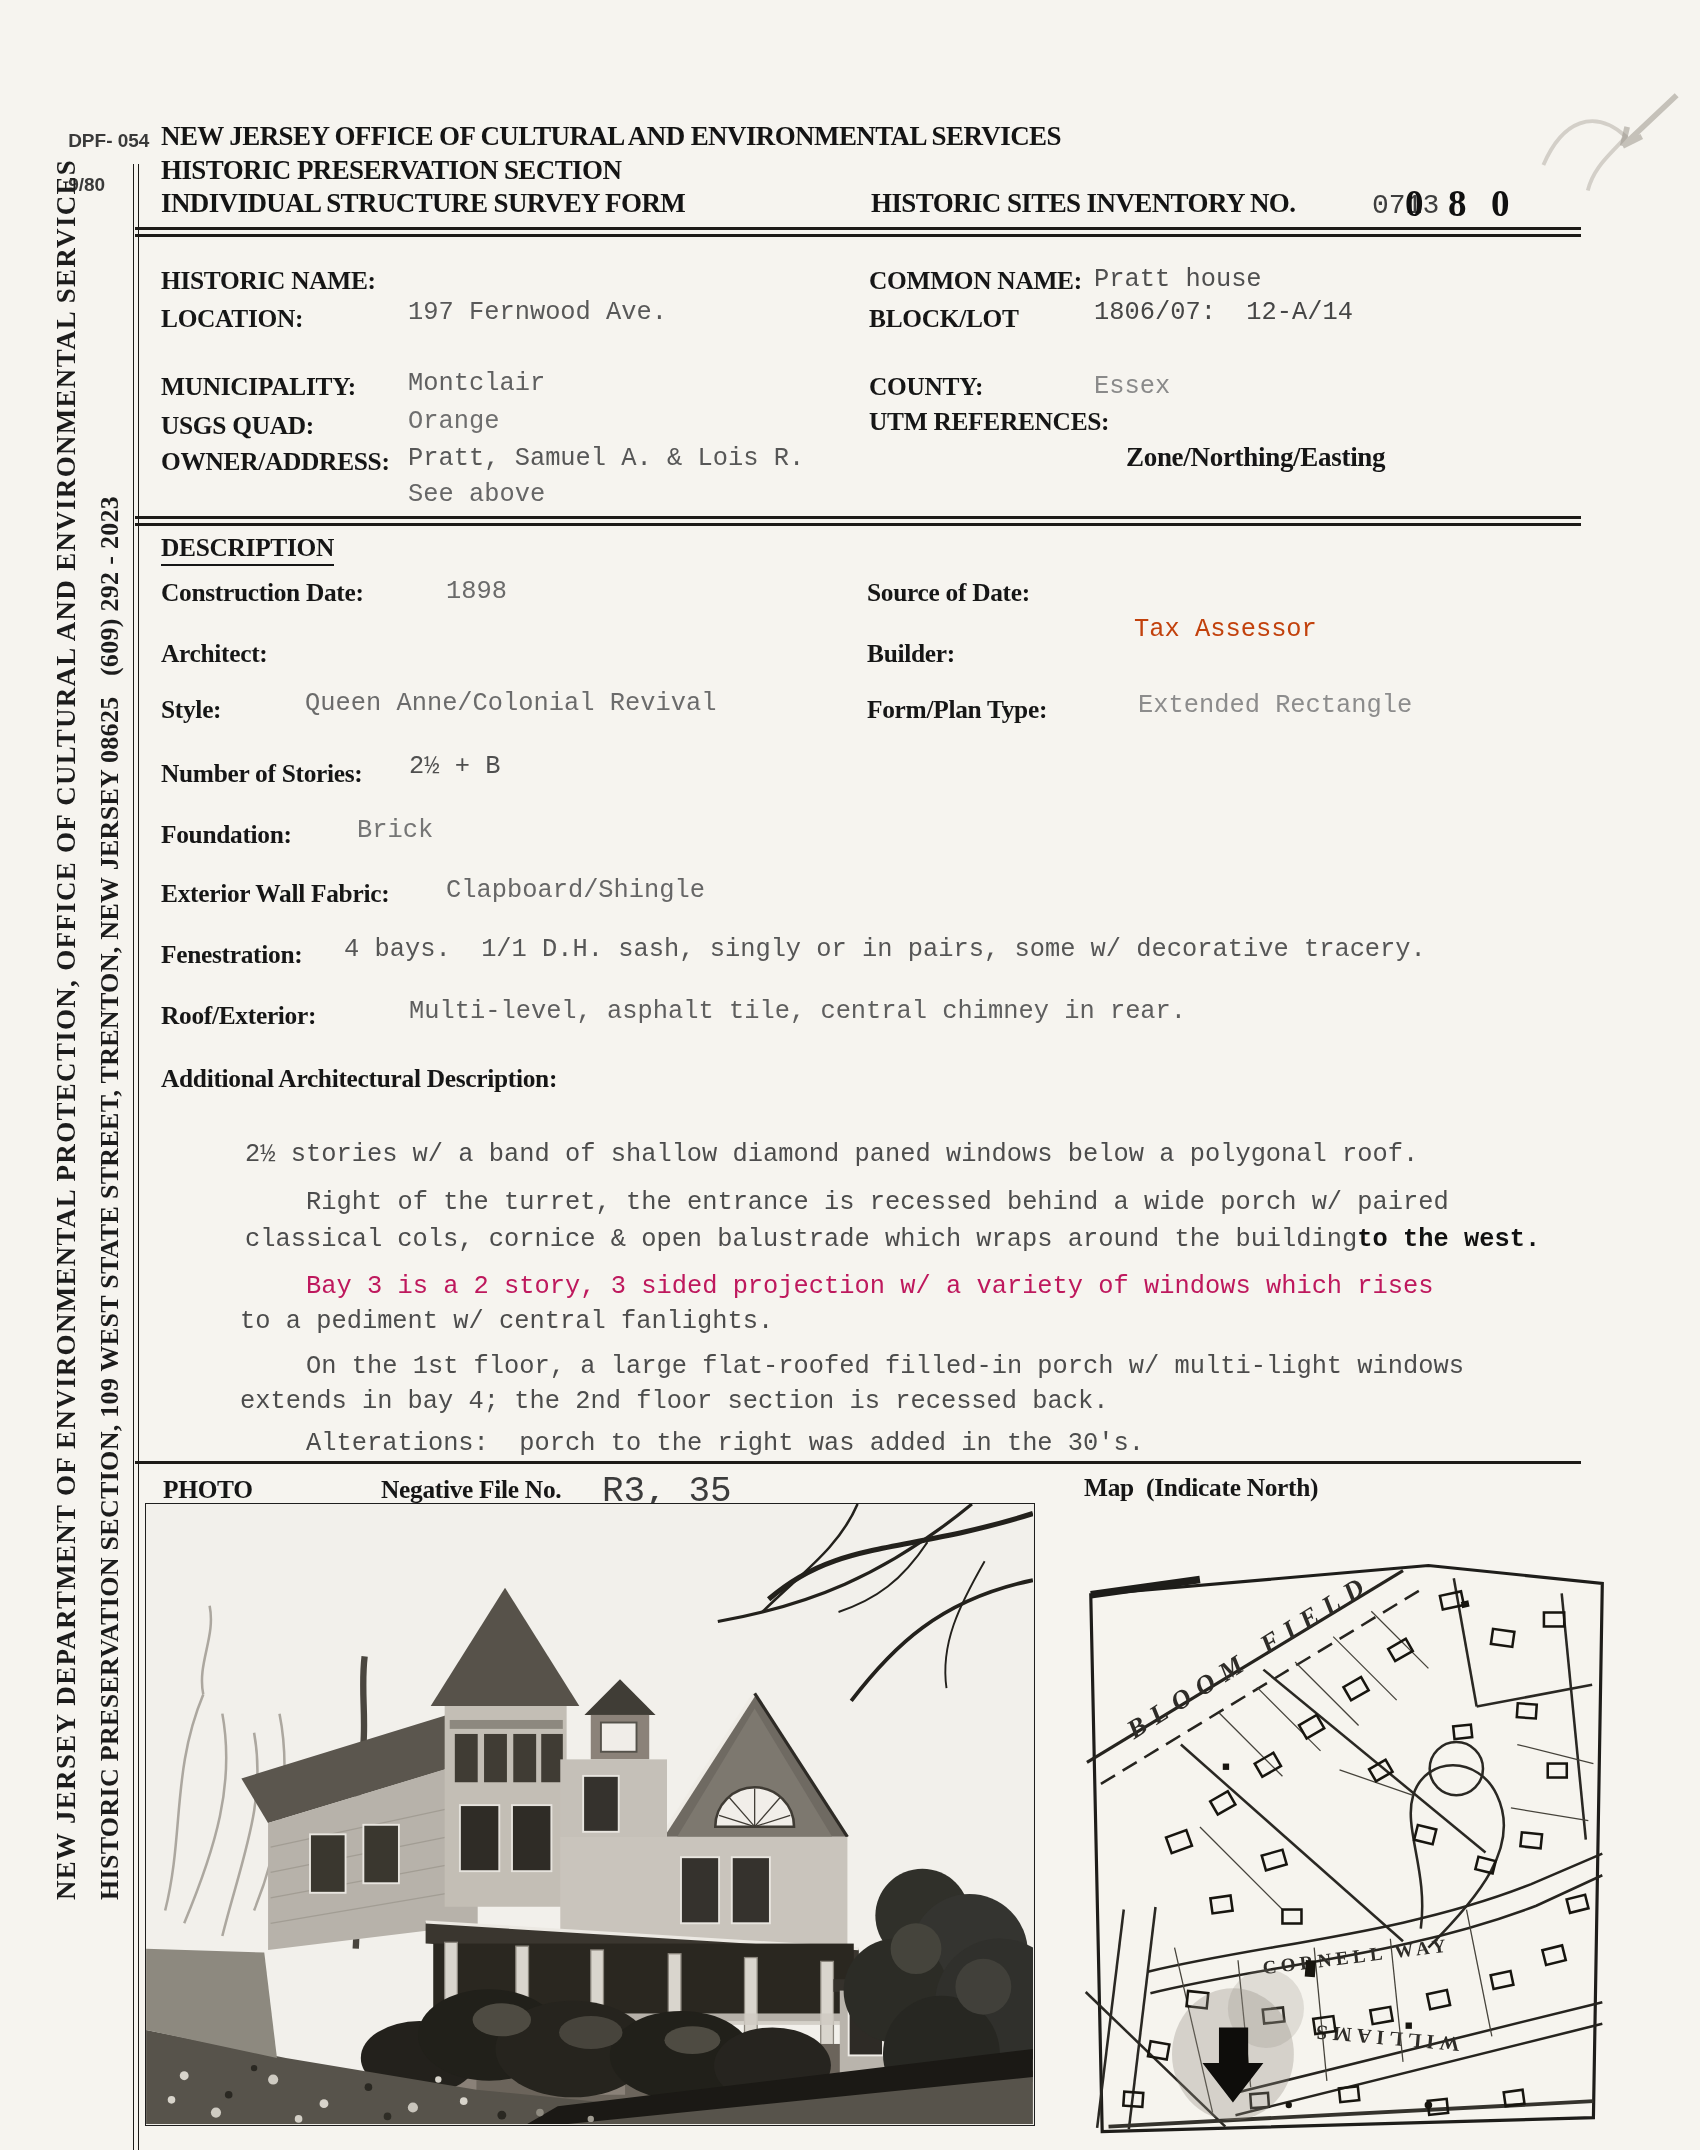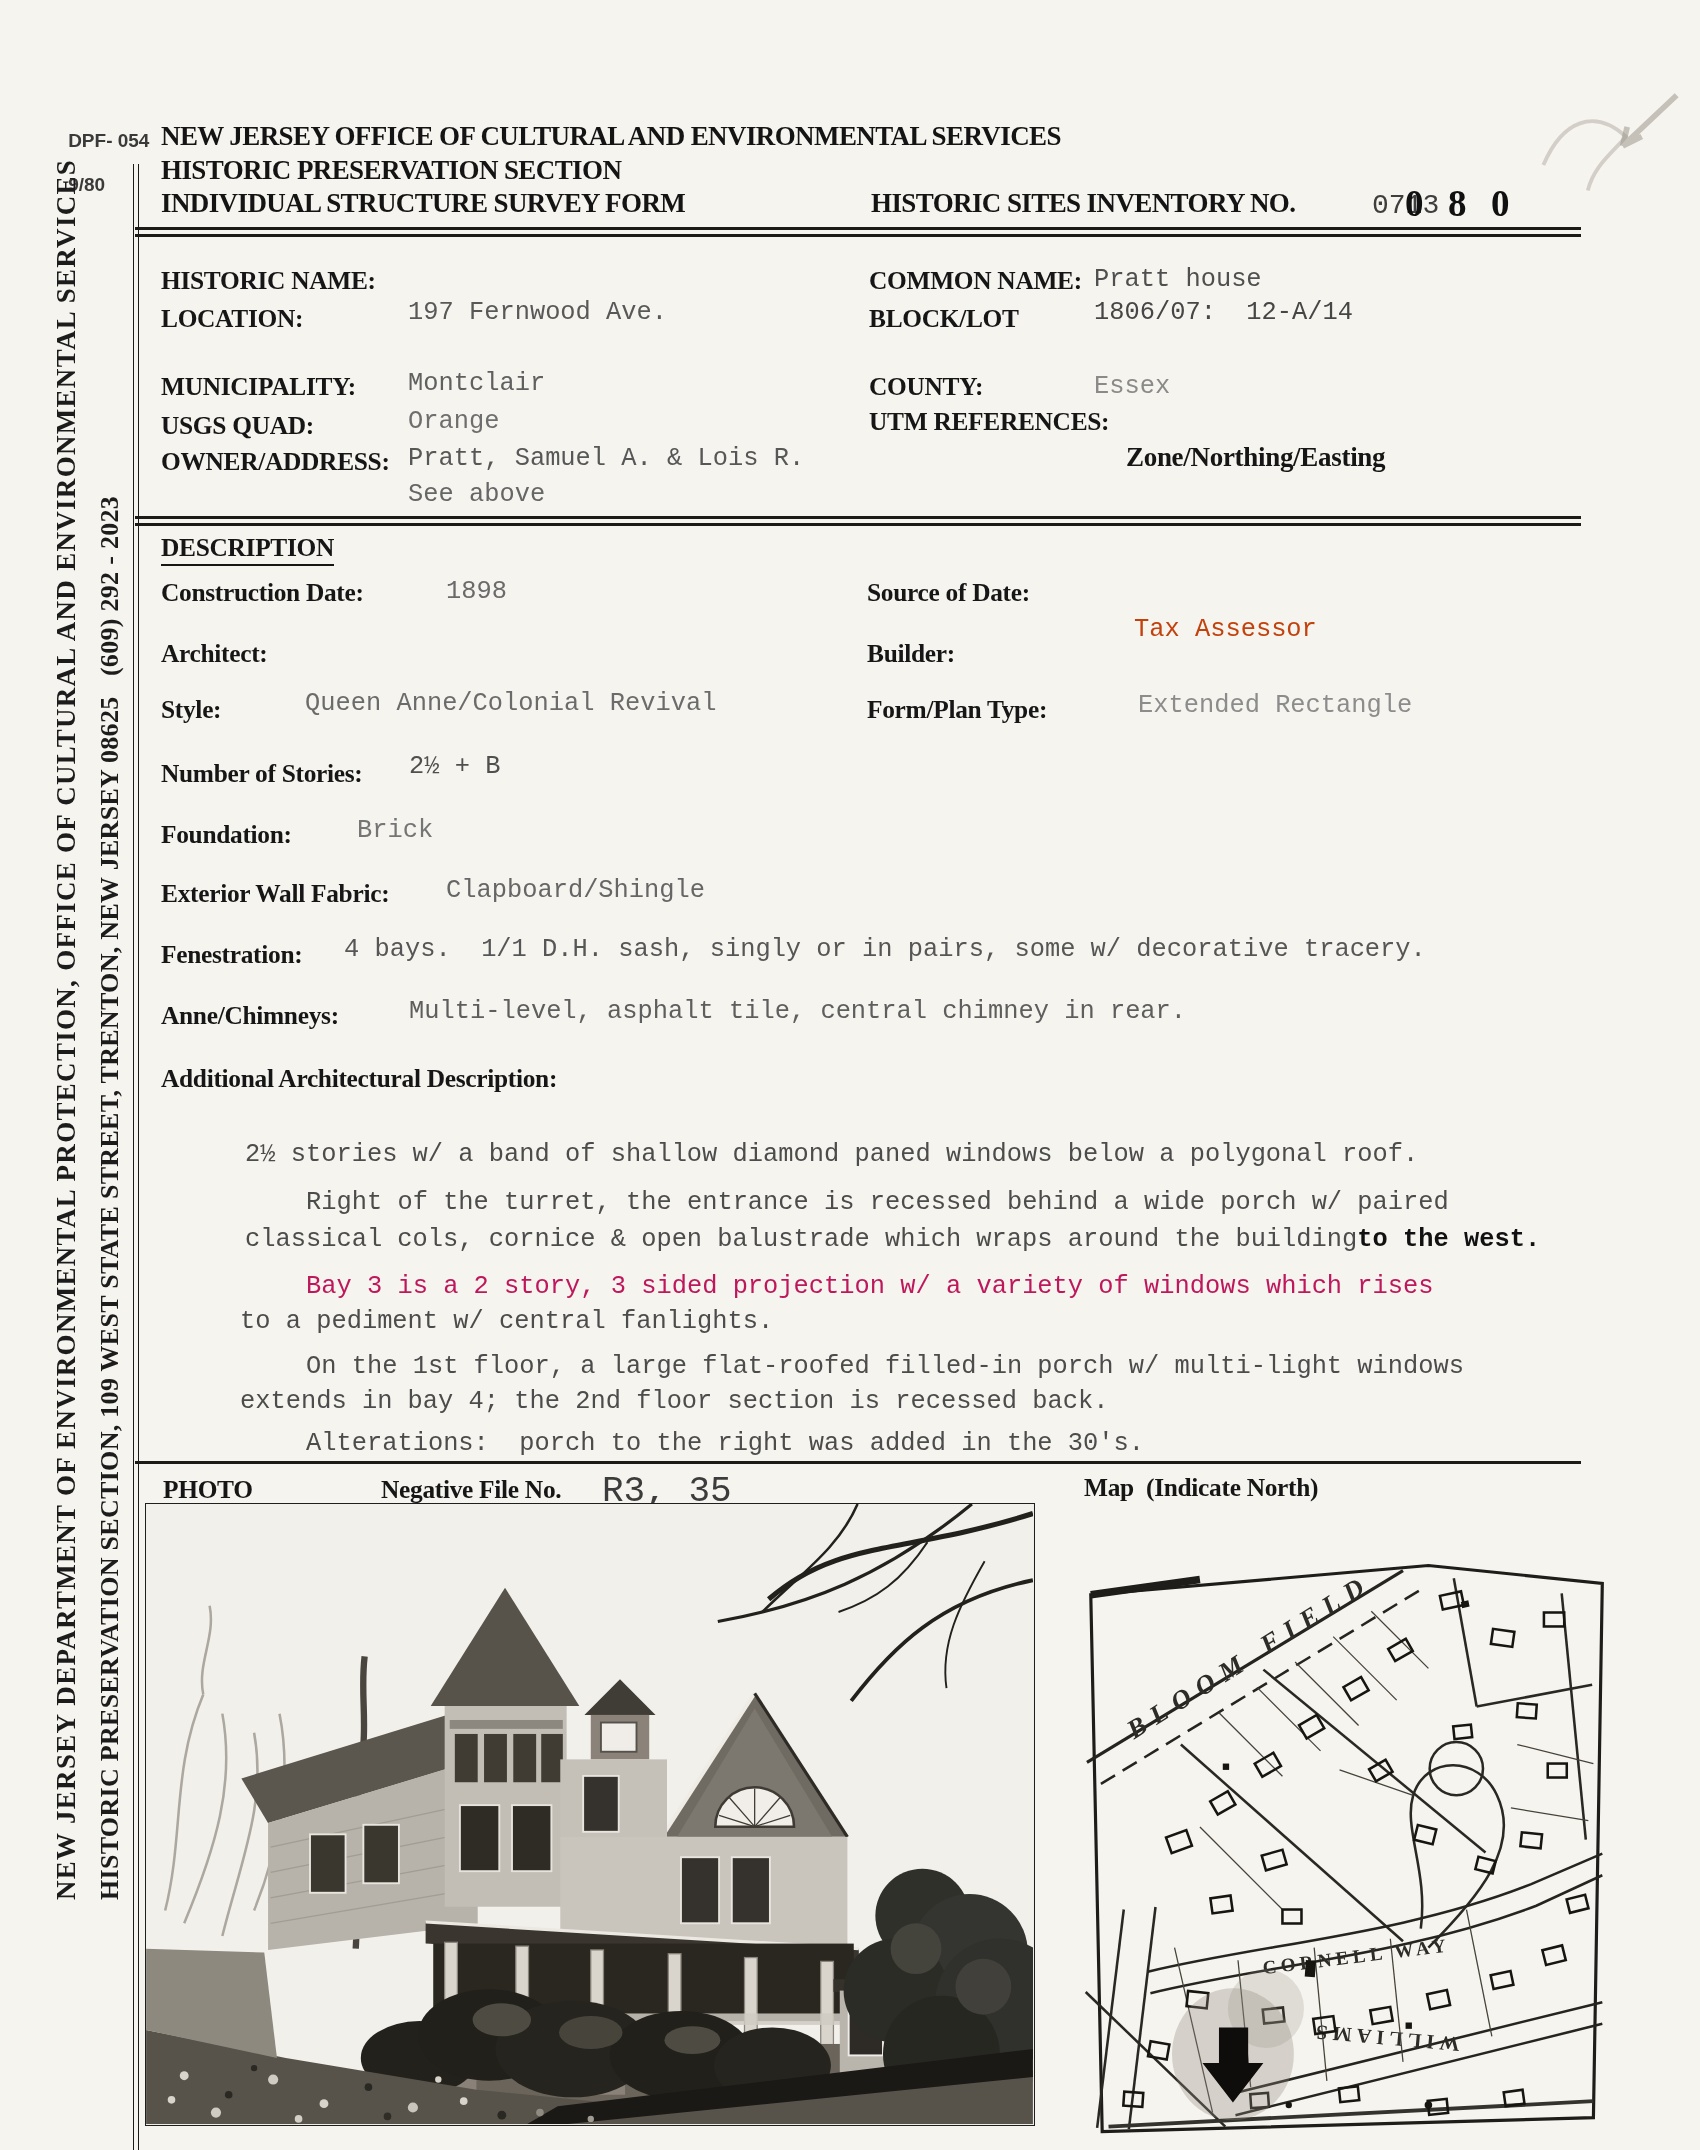--- a/index.html
+++ b/index.html
@@ -94,21 +94,21 @@
 
   <div class="lbl" style="left:161px;top:821px;">Foundation:</div>
   <div class="typed" style="left:357px;top:817px;color:#757575;">Brick</div>
 
   <div class="lbl" style="left:161px;top:880px;">Exterior Wall Fabric:</div>
   <div class="typed" style="left:446px;top:877px;color:#666;">Clapboard/Shingle</div>
 
   <div class="lbl" style="left:161px;top:941px;">Fenestration:</div>
   <div class="typed" style="left:344px;top:936px;color:#565656;">4 bays.  1/1 D.H. sash, singly or in pairs, some w/ decorative tracery.</div>
 
-  <div class="lbl" style="left:161px;top:1002px;">Anne/Chimneys:</div>
+  <div class="lbl" style="left:161px;top:1002px;">Roof/Exterior:</div>
   <div class="typed" style="left:409px;top:998px;color:#5e5e5e;">Multi-level, asphalt tile, central chimney in rear.</div>
 
   <div class="lbl" style="left:161px;top:1065px;">Additional Architectural Description:</div>
 
   <div class="typed" style="left:245px;top:1141px;color:#4c4c4c;">2½ stories w/ a band of shallow diamond paned windows below a polygonal roof.</div>
 
   <div class="typed" style="left:306px;top:1189px;color:#4c4c4c;">Right of the turret, the entrance is recessed behind a wide porch w/ paired</div>
   <div class="typed" style="left:245px;top:1226px;color:#4c4c4c;"><span>classical cols, cornice &amp; open balustrade which wraps around the building</span><span style="font-weight:700;color:#111;">to the west.</span></div>
 
   <div class="typed" style="left:306px;top:1273px;color:#be185d;">Bay 3 is a 2 story, 3 sided projection w/ a variety of windows which rises</div>

